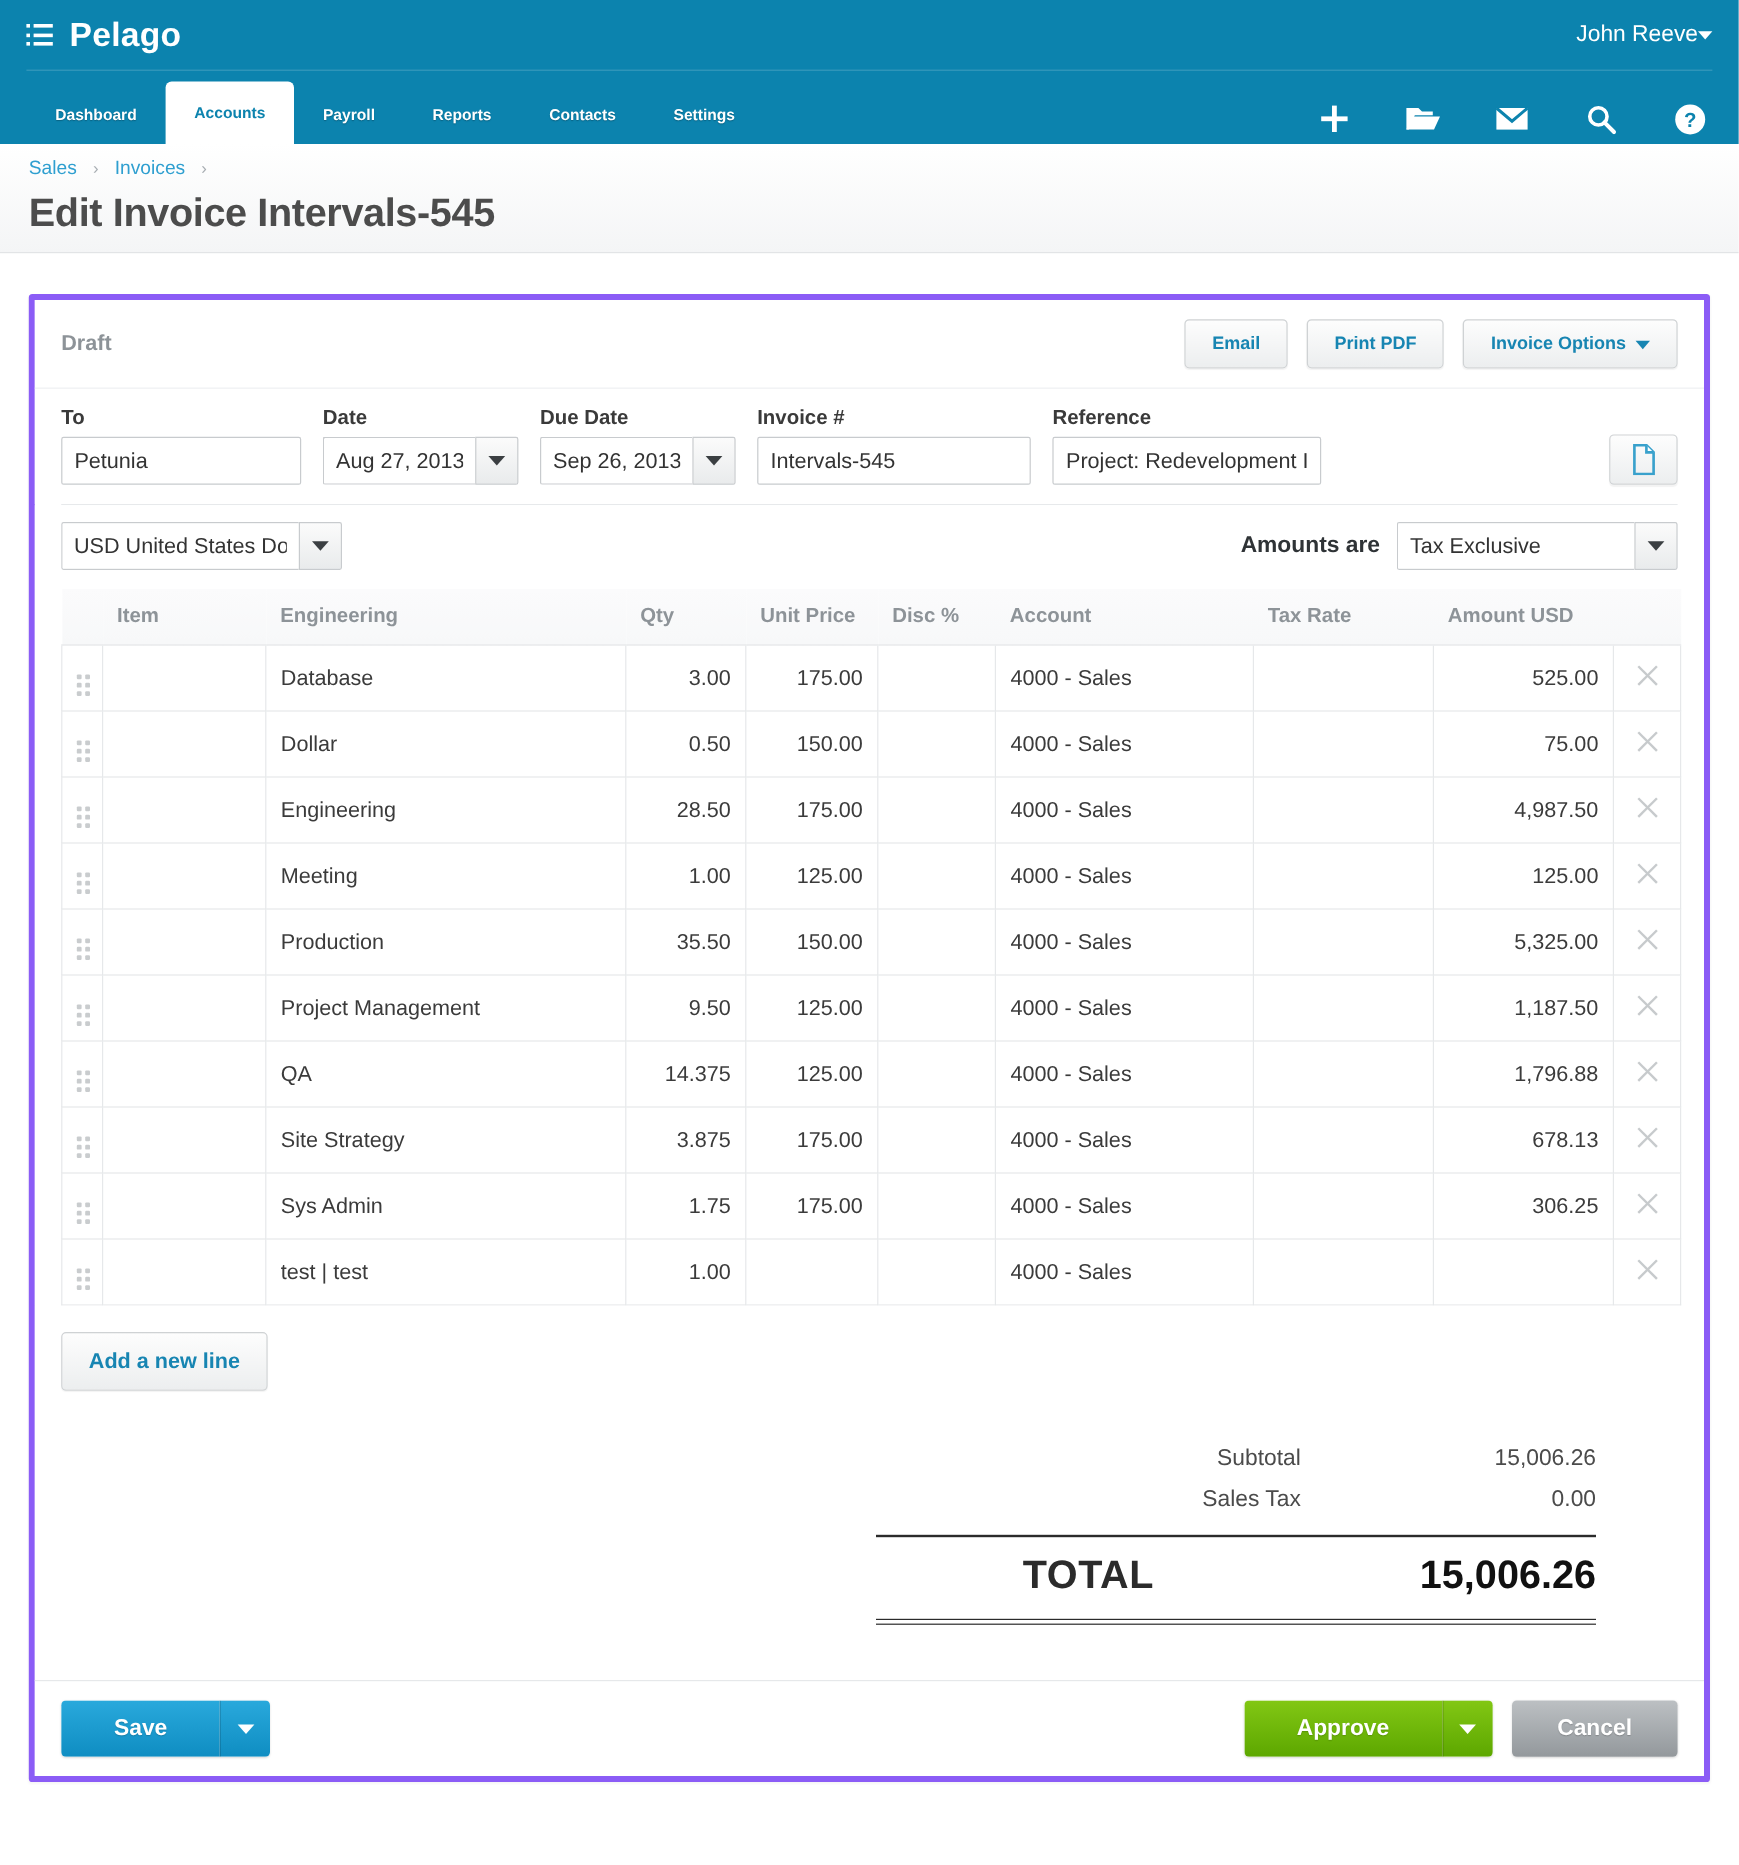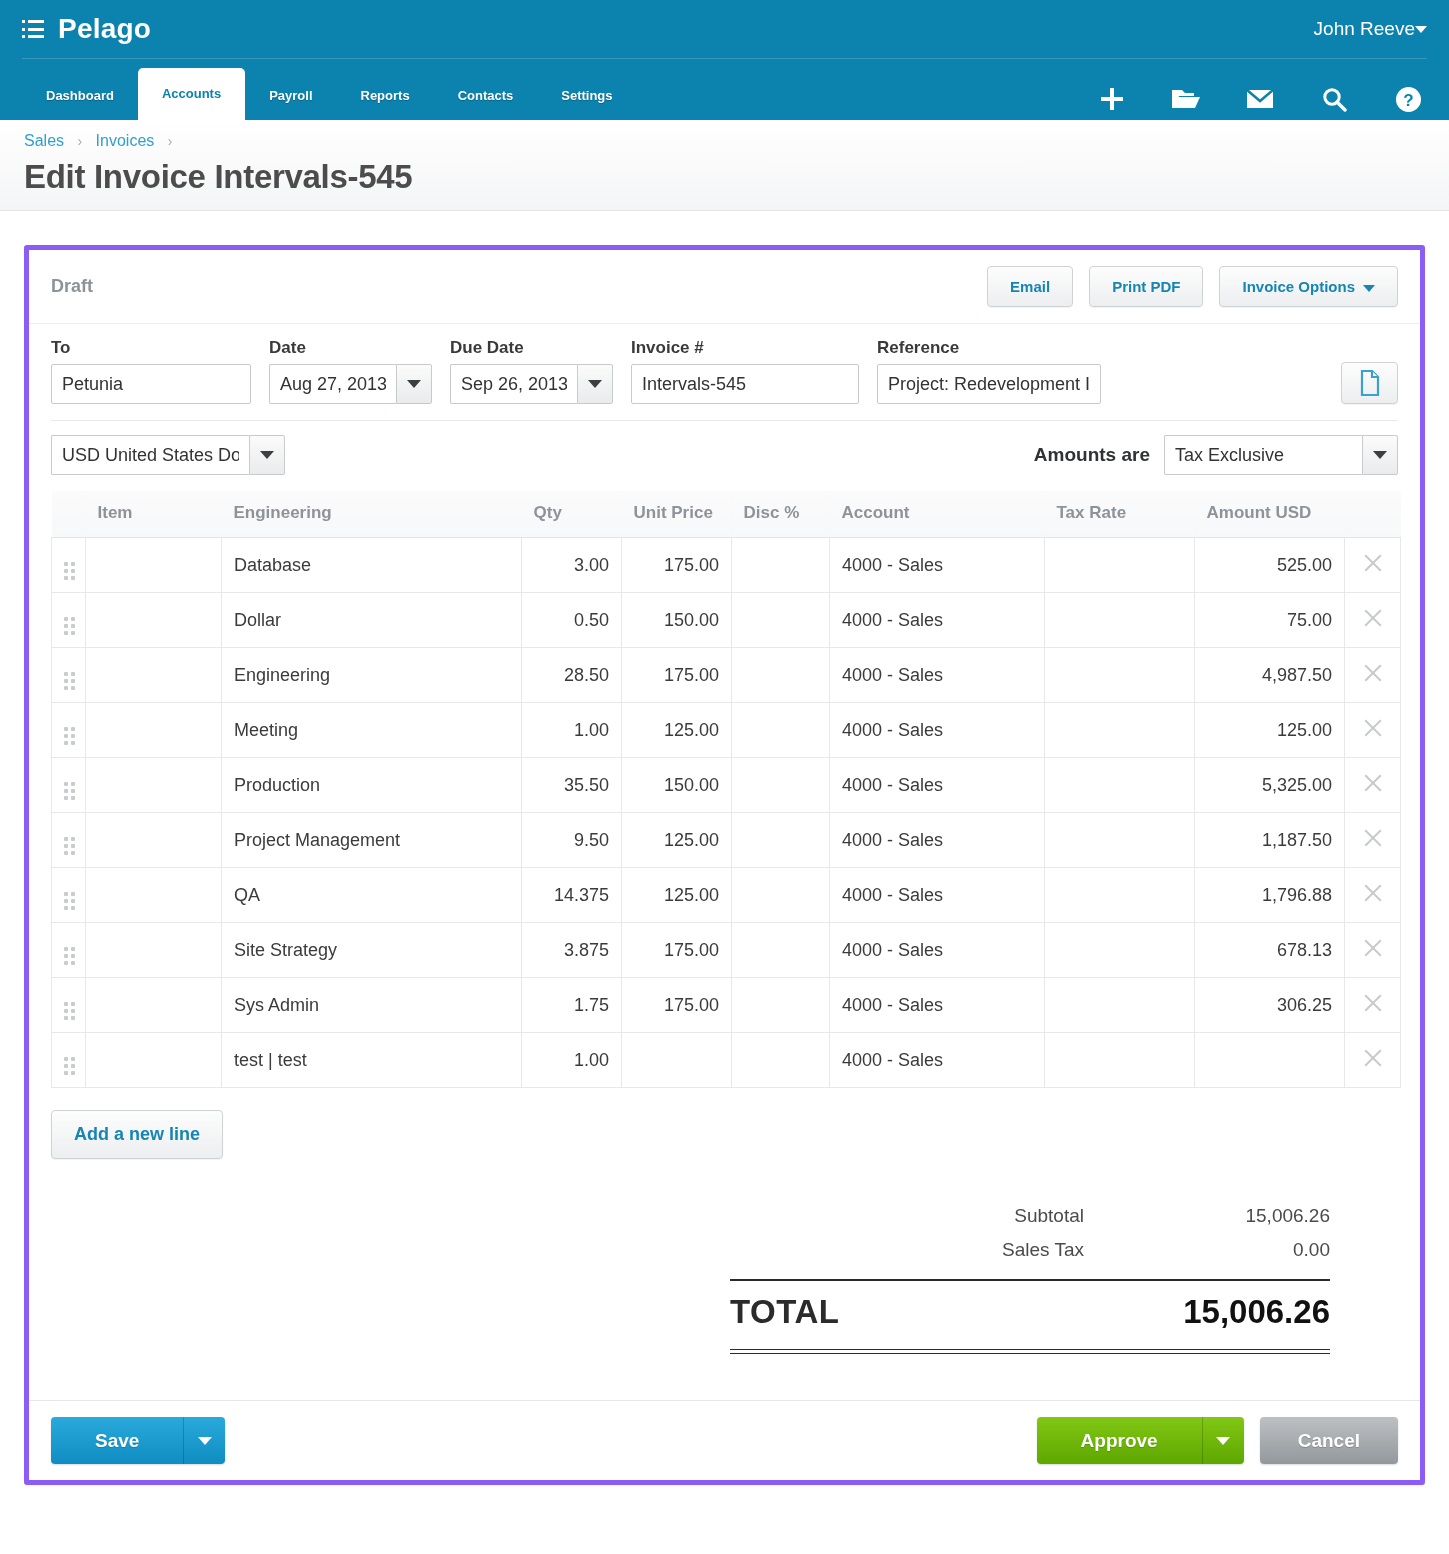--- a/index.html
+++ b/index.html
@@ -222,21 +222,21 @@
   }
 
   
   .totals { padding:40px 90px 46px 22px; background:#fff; }
   .tot-table { margin-left:auto; width:600px; }
   .tot-row { display:flex; justify-content:space-between; align-items:baseline; padding:6px 0; }
   .tot-label { font-size:19px; color:#4b4b4b; flex:1; text-align:right; padding-right:46px; }
   .tot-val { font-size:19px; color:#4b4b4b; width:200px; text-align:right; }
   .tot-sep { height:2px; background:#2b2b2b; margin:12px 0 6px 0; }
   .grand { display:flex; justify-content:space-between; align-items:baseline; padding:6px 0 10px 0; }
-  .grand-label { font-size:33px; font-weight:bold; color:#2b2b2b; flex:1; text-align:left; padding-right:46px; letter-spacing:.5px;}
+  .grand-label { font-size:33px; font-weight:bold; color:#2b2b2b; flex:1; text-align:center; padding-right:46px; letter-spacing:.5px;}
   .grand-val { font-size:33px; font-weight:bold; color:#111; width:200px; text-align:right; }
   .tot-dbl { height:1px; background:#2b2b2b; margin-top:8px; }
   .tot-dbl2 { height:1px; background:#2b2b2b; margin-top:3px; }
 
   
   .cardfoot {
     display:flex; align-items:center; justify-content:space-between;
     padding:16px 22px; border-top:1px solid #e6e8ea;
     background:#fff;
   }

